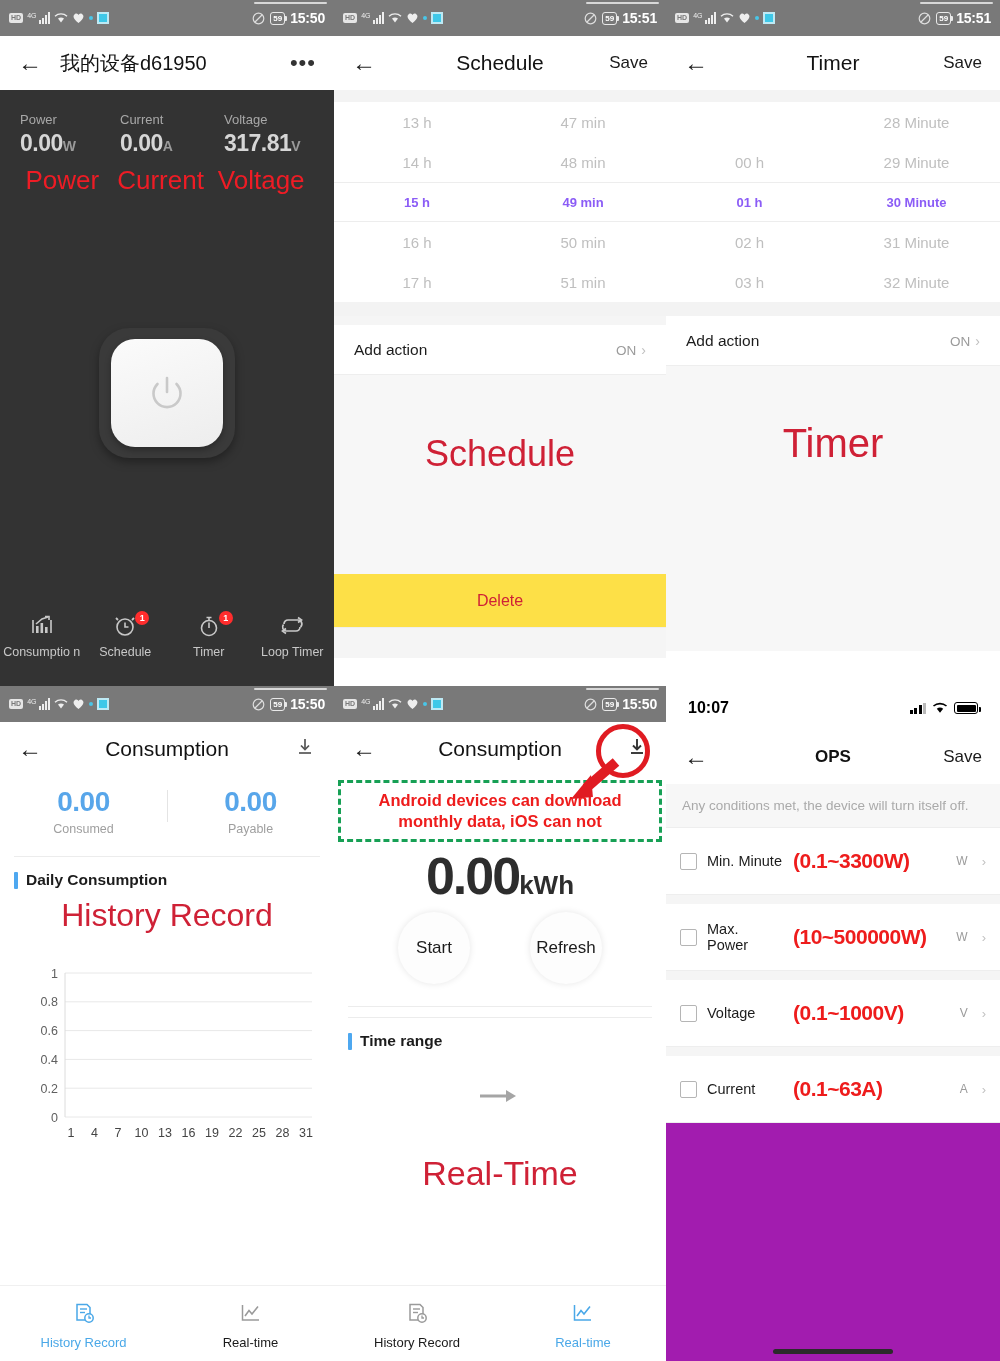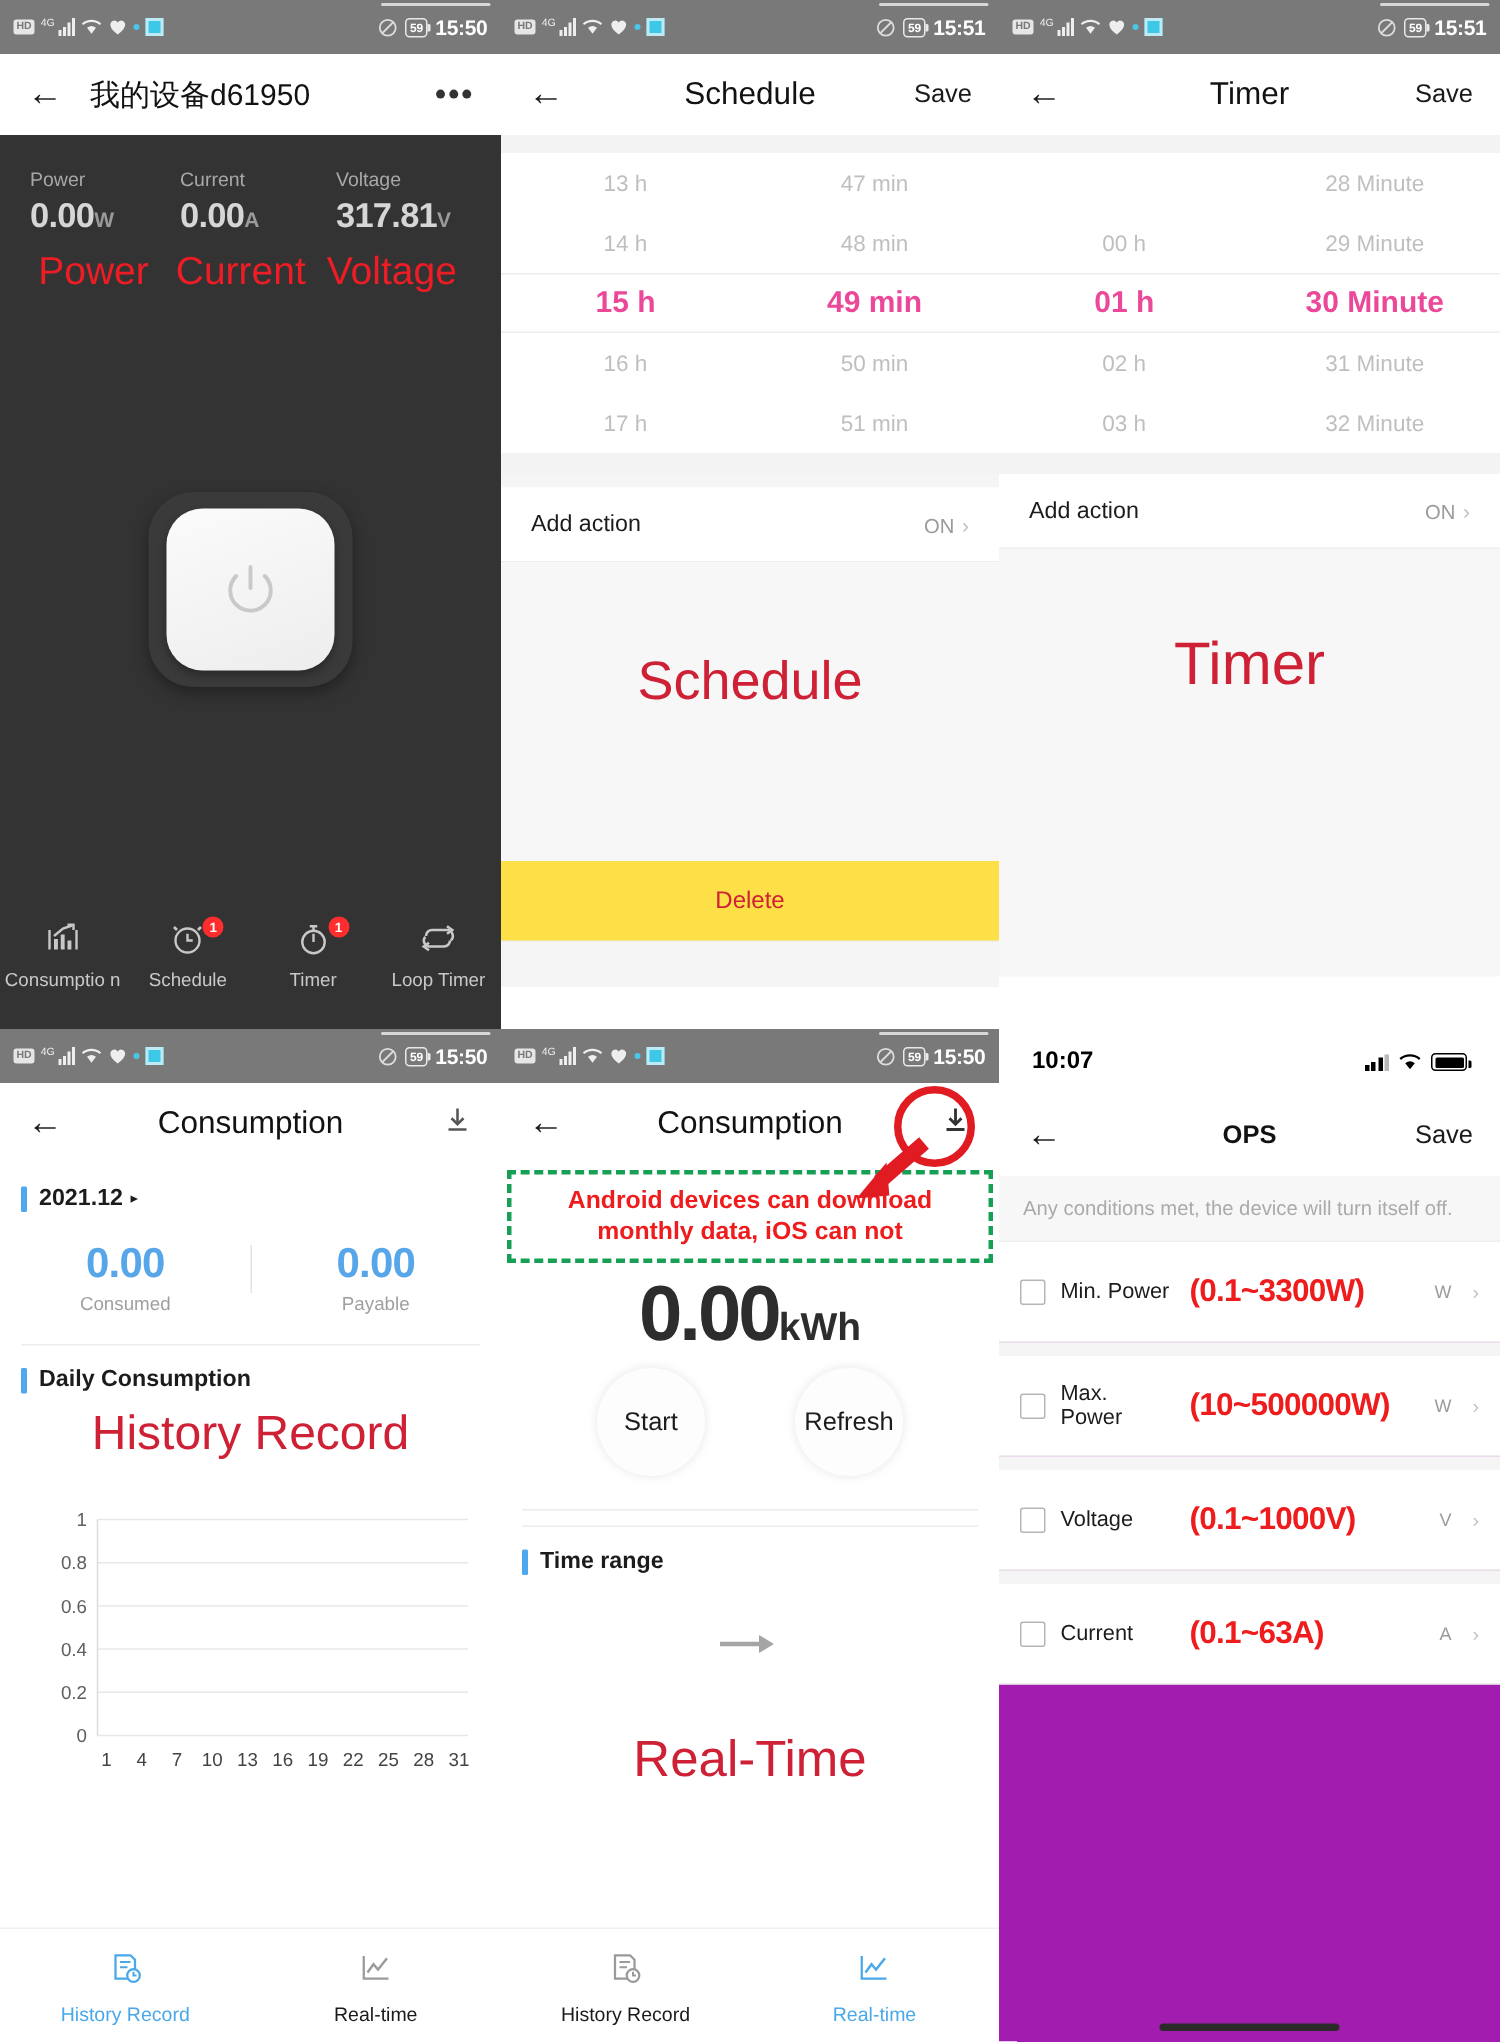--- a/index.html
+++ b/index.html
@@ -119,21 +119,21 @@
     background:#ff2d2d;color:#fff;font-size:9px;font-weight:bold;
     min-width:14px;height:14px;border-radius:7px;line-height:14px;text-align:center;
   }
 
   
   .picker { background:#fff; position:relative; }
   .picker-top-shade { height:12px; background:#f3f3f3; }
   .picker-rows { position:relative; }
   .prow { height:40px; display:flex; align-items:center; }
   .pcol { flex:1; text-align:center; font-size:15px; color:#bfbfbf; }
-  .prow.sel .pcol { color:#ec4899; font-weight:bold; font-size:20px; }
+  .prow.sel .pcol { color:#8b5cf6; font-weight:bold; font-size:13px; }
   .prow.sel { border-top:1px solid #ededed; border-bottom:1px solid #ededed; }
   .picker-bot-shade { height:14px; background:#f3f3f3; }
 
   .listrow {
     height:50px;display:flex;align-items:center;justify-content:space-between;
     padding:0 20px;background:#fff;font-size:15.5px;color:#1c1c1c;
     border-bottom:1px solid #eeeeee;
   }
   .listrow .val { color:#9b9b9b; font-size:13.5px; }
   .listrow .val .chev { color:#c0c0c0; margin-left:5px; font-size:14px; }
@@ -519,25 +519,20 @@
       <span class="nav-title-center">Consumption</span>
       <span class="dl-icon">
         <svg width="22" height="22" viewBox="0 0 22 22">
           <line x1="11" y1="3" x2="11" y2="13" stroke="#555" stroke-width="1.7"></line>
           <path d="M7 9.5 L11 13.5 L15 9.5" stroke="#555" stroke-width="1.7" fill="none"></path>
           <line x1="5" y1="17" x2="17" y2="17" stroke="#555" stroke-width="1.7"></line>
         </svg>
       </span>
     </div>
 
-    <div class="sec-head">
-      <span class="accent-bar"></span>
-      <span class="sec-title">2021.12</span>
-      <span class="tri">▸</span>
-    </div>
 
     <div class="totals">
       <div class="total">
         <div class="t-num">0.00</div>
         <div class="t-lab">Consumed</div>
       </div>
       <div class="total">
         <div class="t-num">0.00</div>
         <div class="t-lab">Payable</div>
       </div>
@@ -732,21 +727,21 @@
     <div class="navbar">
       <span class="nav-back">←</span>
       <span class="nav-title-center" style="font-size:17px;font-weight:bold;">OPS</span>
       <span class="nav-right">Save</span>
     </div>
 
     <div class="ops-note">Any conditions met, the device will turn itself off.</div>
 
     <div class="ops-row">
       <span class="cbox"></span>
-      <span class="ops-label">Min. Power</span>
+      <span class="ops-label">Min. Minute</span>
       <span class="ops-range">(0.1~3300W)</span>
       <span class="ops-unit">W</span>
       <span class="ops-chev">›</span>
     </div>
     <div class="gap-shade"></div>
     <div class="ops-row">
       <span class="cbox"></span>
       <span class="ops-label">Max. Power</span>
       <span class="ops-range">(10~500000W)</span>
       <span class="ops-unit">W</span>

